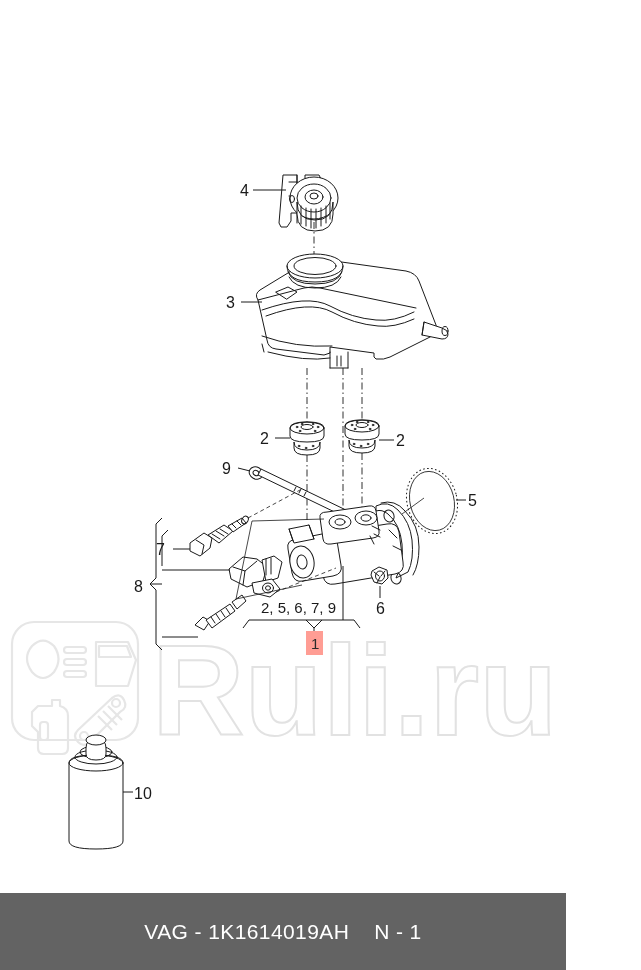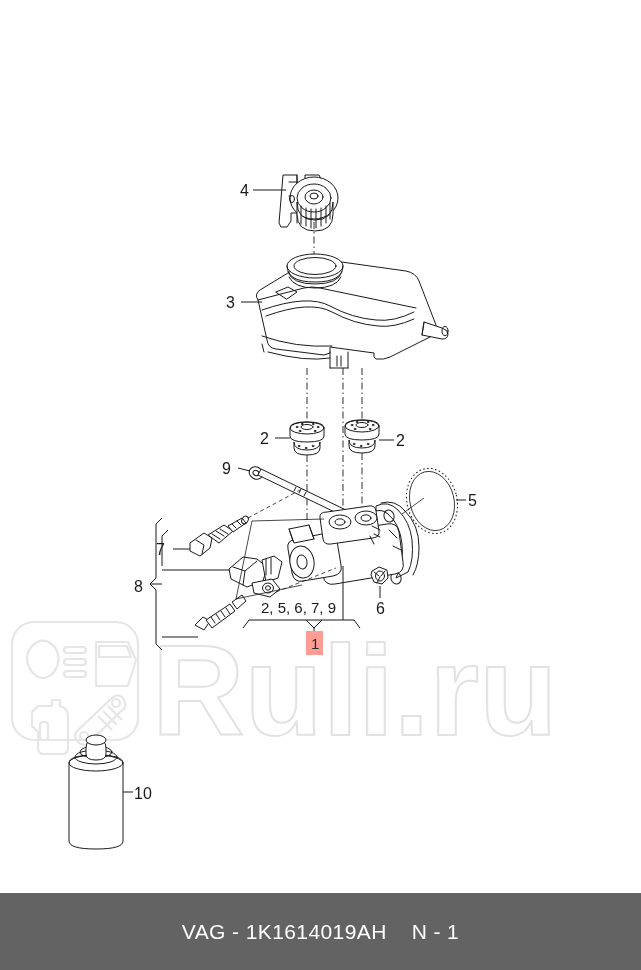--- a/index.html
+++ b/index.html
@@ -38,21 +38,21 @@
     position: absolute;
     left: 0;
     top: 0;
     width: 641px;
     height: 893px;
   }
   #footer-bar {
     position: absolute;
     left: 0;
     top: 893px;
-    width: 641px;
+    width: 566px;
     height: 77px;
     background: #636363;
     display: flex;
     align-items: center;
     justify-content: center;
   }
   #footer-text {
     color: #ffffff;
     font-size: 21px;
     letter-spacing: 0.4px;

